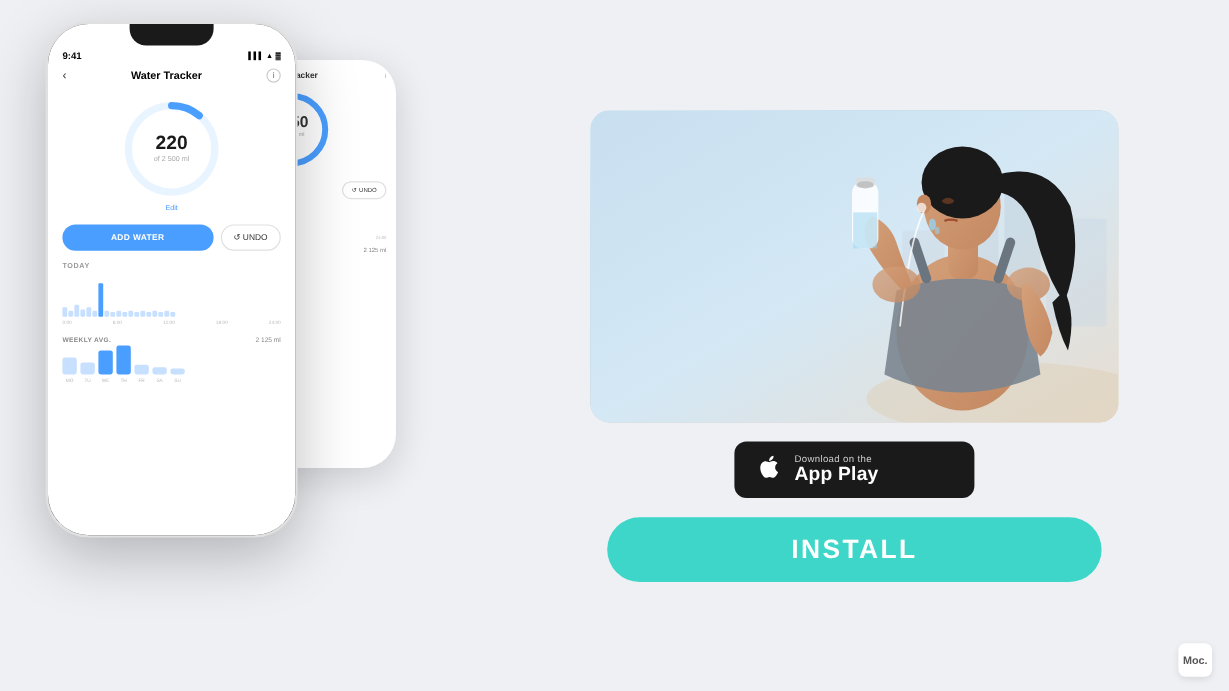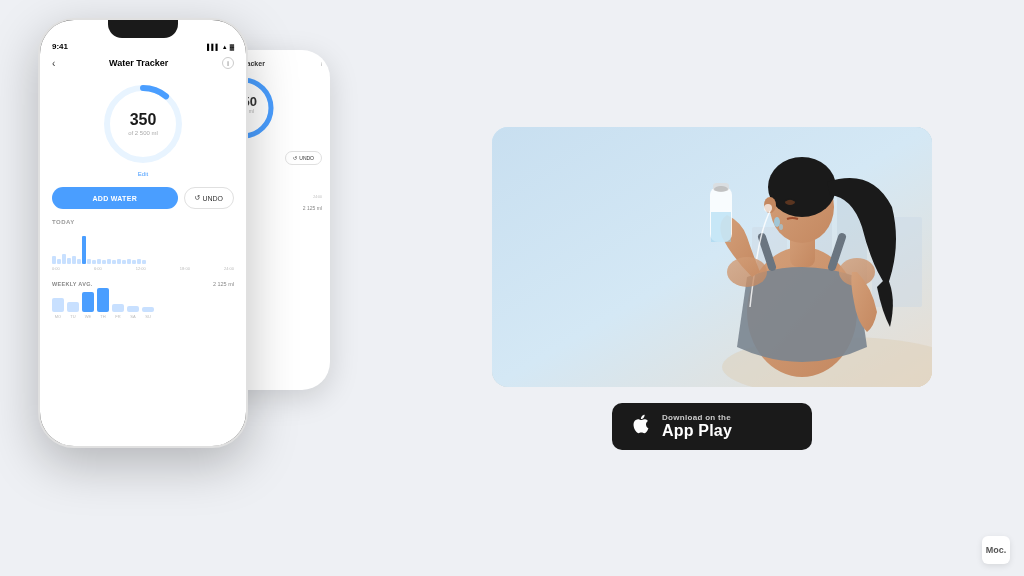--- a/index.html
+++ b/index.html
@@ -391,21 +391,21 @@
     }
 
     .store-btn-text {
       display: flex;
       flex-direction: column;
     }
 
     .store-btn-sub {
       font-size: 8px;
       color: #ccc;
-      font-weight: 700;
+      font-weight: 400;
       letter-spacing: 0.3px;
     }
 
     .store-btn-main {
       font-size: 16px;
       font-weight: 600;
       color: white;
       letter-spacing: 0.2px;
     }
 
@@ -528,21 +528,21 @@
           <div class="phone-info-icon">i</div>
         </div>
 
         <div class="circle-container">
           <div class="circle-chart">
             <svg viewBox="0 0 90 90">
               <circle class="circle-bg" cx="45" cy="45" r="36"></circle>
               <circle class="circle-progress" cx="45" cy="45" r="36"></circle>
             </svg>
             <div class="circle-center">
-              <div class="circle-value">350</div>
+              <div class="circle-value">220</div>
               <div class="circle-sub">of 2 500 ml</div>
             </div>
           </div>
           <div class="edit-link">Edit</div>
         </div>
 
         <div class="phone-buttons">
           <button class="btn-add-water">ADD WATER</button>
           <button class="btn-undo">
             <span>↺</span>
@@ -702,18 +702,19 @@
   <path d="M18.71 19.5c-.83 1.24-1.71 2.45-3.05 2.47-1.34.03-1.77-.79-3.29-.79-1.53 0-2 .77-3.27.82-1.31.05-2.3-1.32-3.14-2.53C4.25 17 2.94 12.45 4.7 9.39c.87-1.52 2.43-2.48 4.12-2.51 1.28-.02 2.5.87 3.29.87.78 0 2.26-1.07 3.8-.91.65.03 2.47.26 3.64 1.98-.09.06-2.17 1.28-2.15 3.81.03 3.02 2.65 4.03 2.68 4.04-.03.07-.42 1.44-1.38 2.83M13 3.5c.73-.83 1.94-1.46 2.94-1.5.13 1.17-.34 2.35-1.04 3.19-.69.85-1.83 1.51-2.95 1.42-.15-1.15.41-2.35 1.05-3.11z"></path>
 </svg></div>
         <div class="store-btn-text">
           <span class="store-btn-sub">Download on the</span>
           <span class="store-btn-main">App Play</span>
         </div>
       </div>
 
     </div>
 
+    <button class="install-btn">INSTALL</button>
 
   </div>
 
   <div class="watermark">Moc.</div>
 
 </div>
 
 </body></html>

